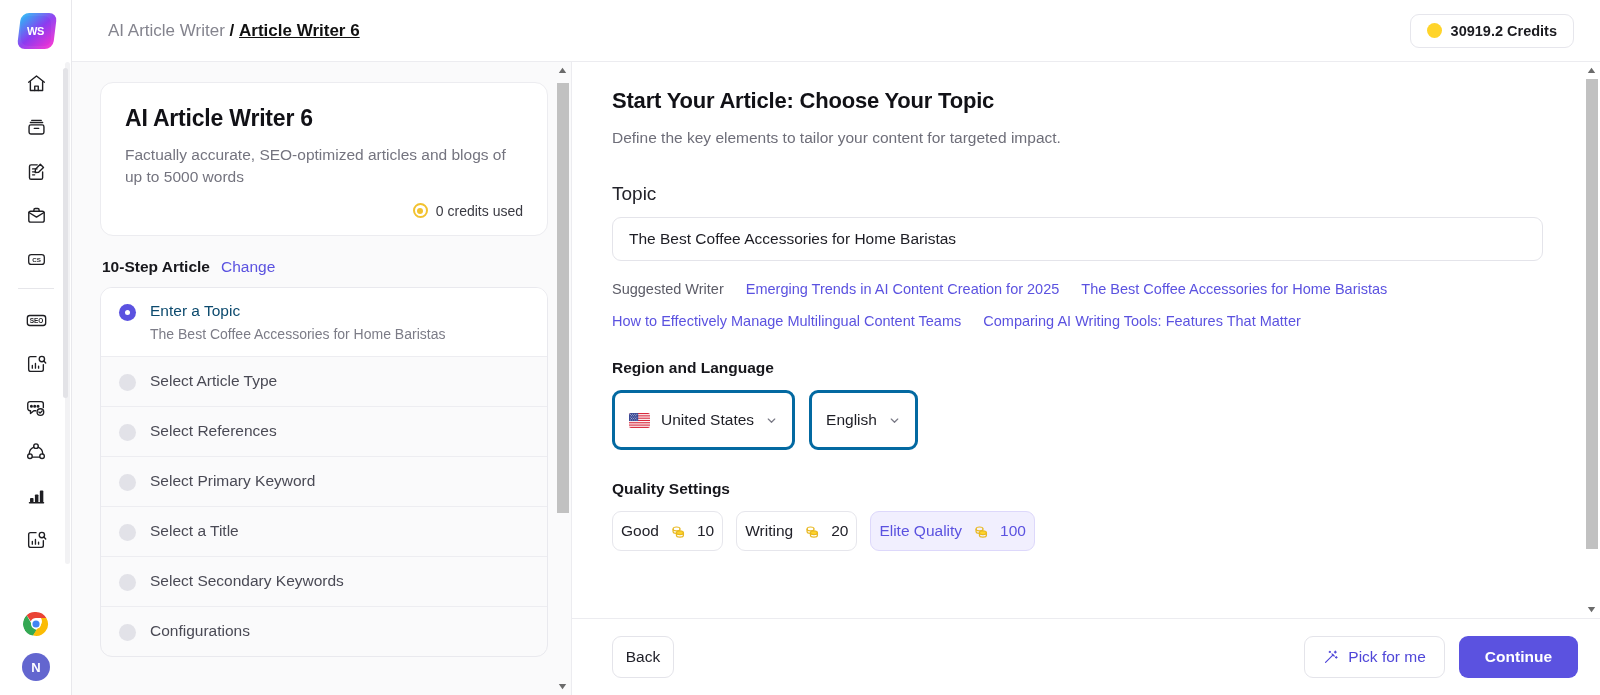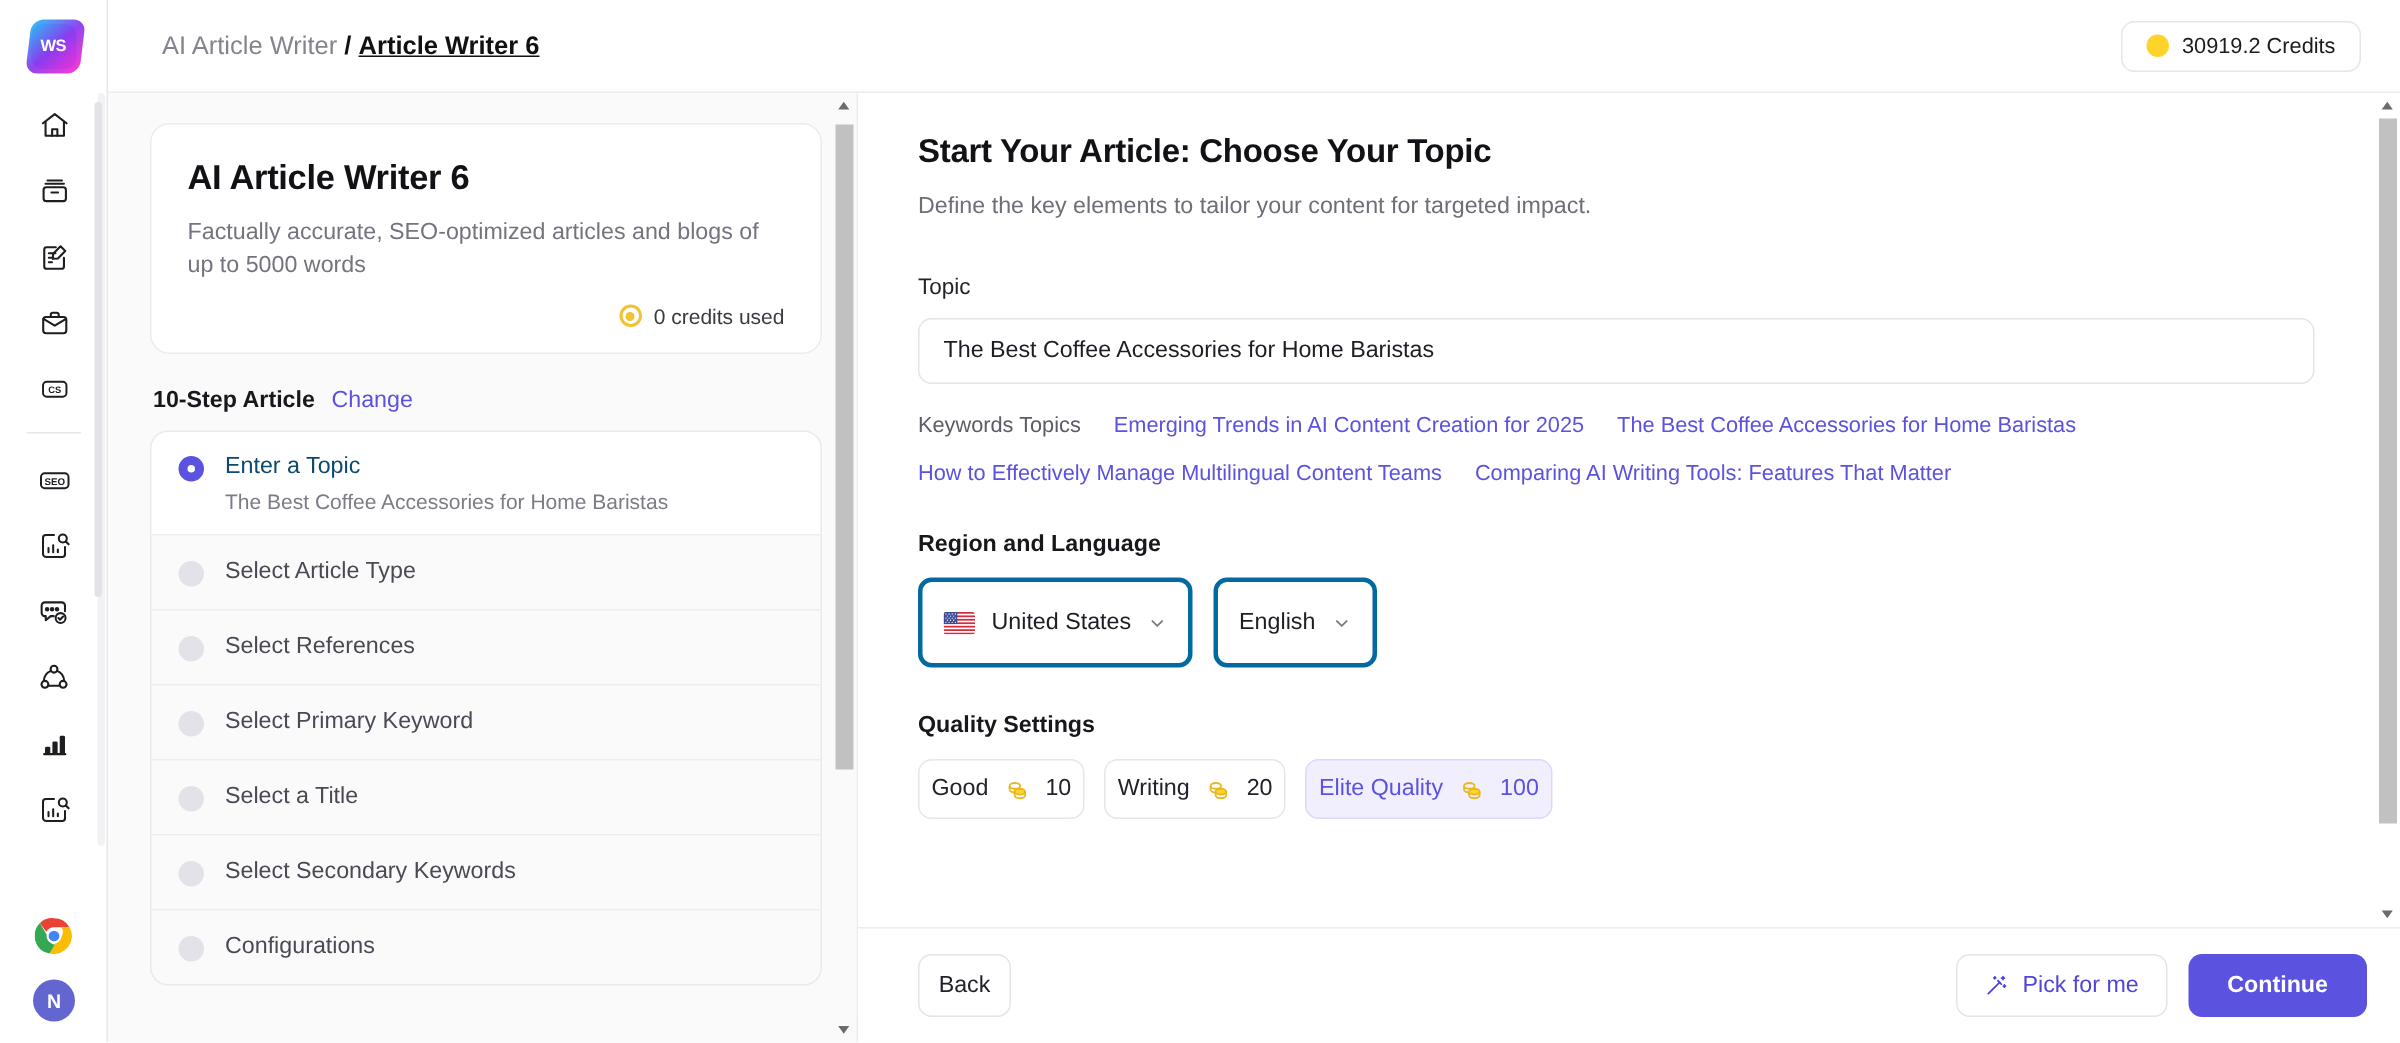--- a/index.html
+++ b/index.html
@@ -82,21 +82,21 @@
     border-bottom:1px solid #ececf0;
   }
   .crumb { font-size:17px; color:#111; }
   .crumb .muted { color:#84848e; }
   .crumb .sep { color:#111; font-weight:bold; }
   .crumb .cur { color:#111; font-weight:bold;text-decoration:underline; }
   .credits-pill {
     display:flex; align-items:center; gap:9px;
     border:1px solid #e6e6ec; border-radius:9px;
     padding:8px 16px; background:#fff; cursor:pointer;
-    font-size:14.5px; color:#1b1b20;
+    font-size:14.5px; color:#1b1b20;font-weight:bold;
   }
   .coin-dot { width:15px; height:15px; border-radius:50%; background:#ffd42a; display:inline-block; }
 
   
   .body { flex:1; display:flex; min-height:0; background:#fafafb; }
 
   
   .steps-pane {
     width:500px; flex:0 0 500px; position:relative;
     background:#fafafb;
@@ -160,21 +160,21 @@
   .content-scroll {
     flex:1; min-height:0; position:relative; overflow:hidden; background:#fff;
   }
   .content {
     padding: 26px 40px 20px 40px;
     width: calc(100% - 17px);
   }
   .h1 { font-size:22px; font-weight:bold; color:#111116; letter-spacing:-.2px; }
   .sub { font-size:15.5px; color:#6e6e79; margin-top:15px; }
 
-  .field-label { font-size:15px; color:#23232a; margin-top:36px; }
+  .field-label { font-size:19px; color:#23232a; margin-top:36px; }
   .topic-input {
     margin-top:12px; width:100%; height:44px;
     border:1px solid #e4e4ea; border-radius:9px;
     padding: 0 16px; font-size:15.5px; color:#1d1d24;
     font-family:"Liberation Sans", sans-serif; background:#fff; outline:none;
   }
 
   .suggest {
     margin-top:20px; display:flex; flex-wrap:wrap;
     column-gap:22px; row-gap:16px; align-items:baseline;
@@ -434,21 +434,21 @@
         <div class="content-scroll">
           <div class="content">
 
             <div class="h1">Start Your Article: Choose Your Topic</div>
             <div class="sub">Define the key elements to tailor your content for targeted impact.</div>
 
             <div class="field-label">Topic</div>
             <input class="topic-input" type="text" value="The Best Coffee Accessories for Home Baristas" style="">
 
             <div class="suggest">
-              <span class="suggest-label">Keywords Topics</span>
+              <span class="suggest-label">Suggested Writer</span>
               <span class="suggest-link">Emerging Trends in AI Content Creation for 2025</span>
               <span class="suggest-link">The Best Coffee Accessories for Home Baristas</span>
               <span class="suggest-link">How to Effectively Manage Multilingual Content Teams</span>
               <span class="suggest-link">Comparing AI Writing Tools: Features That Matter</span>
             </div>
 
             <div class="section-label">Region and Language</div>
             <div class="row">
               <div class="sel">
                 <span class="flag">

